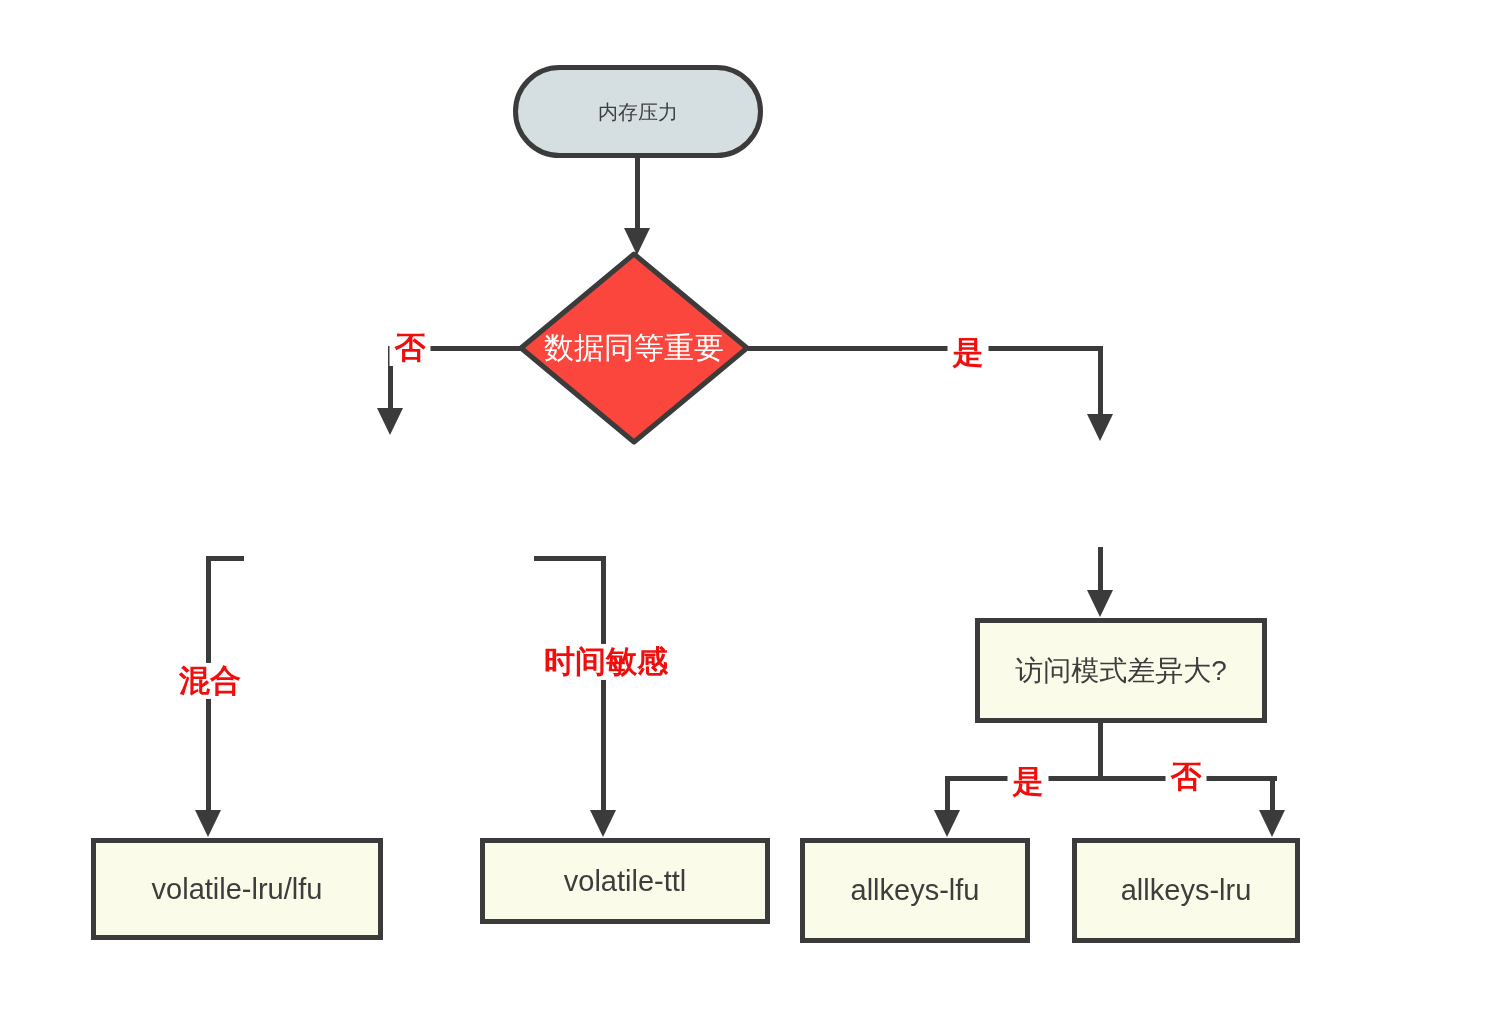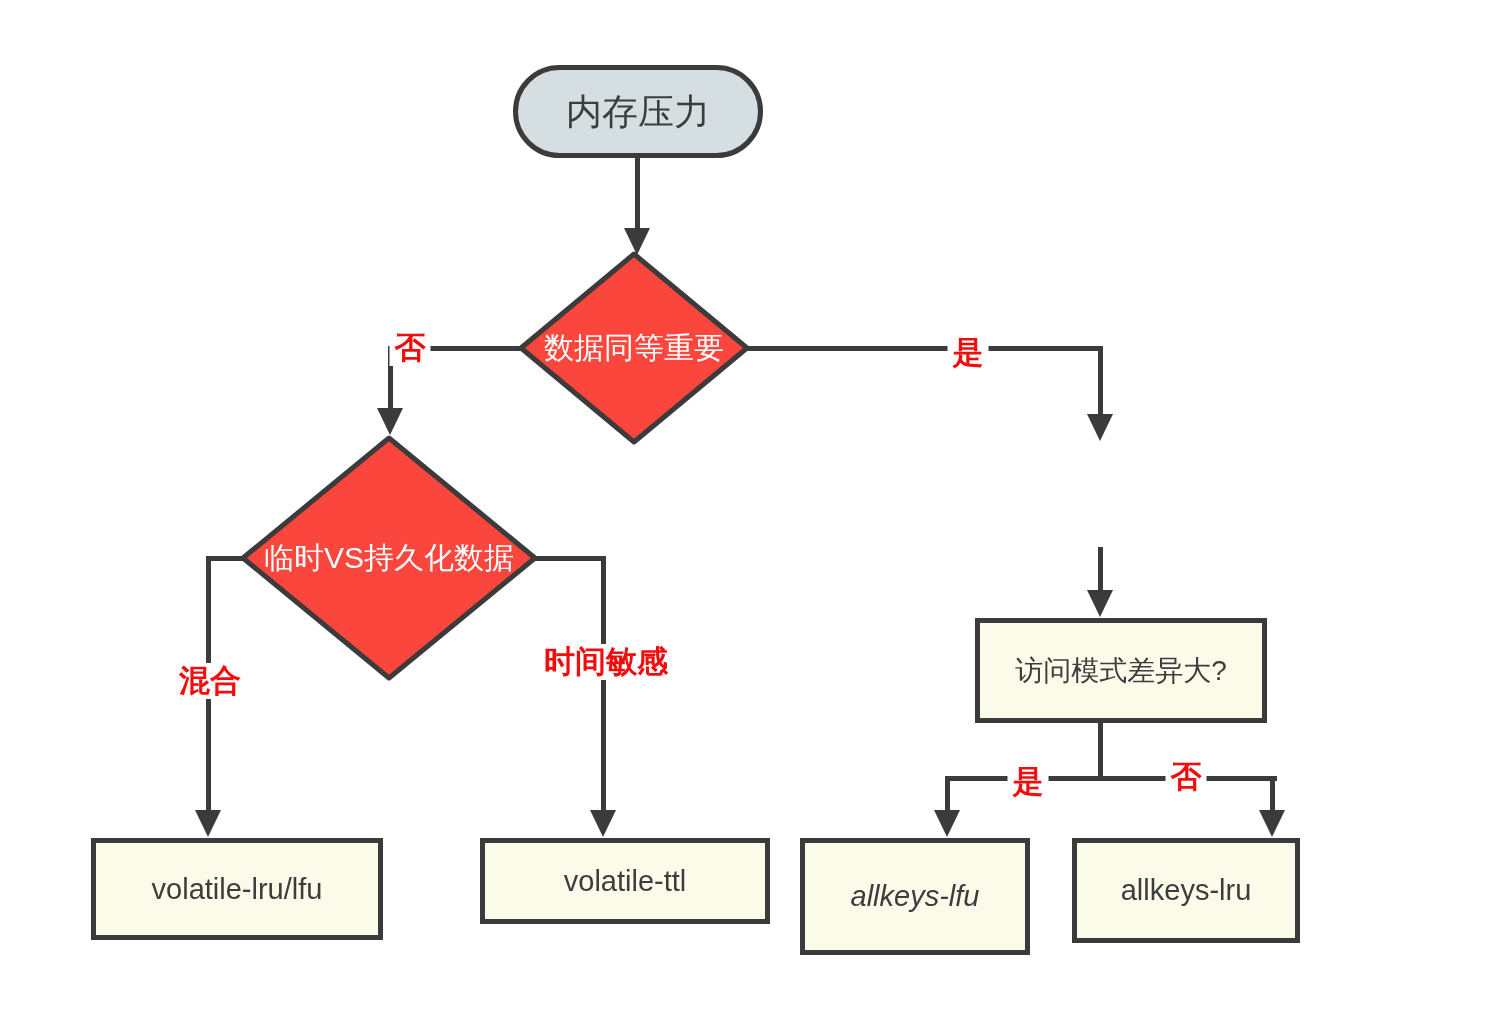--- a/index.html
+++ b/index.html
@@ -25,21 +25,21 @@
     border-left:13px solid transparent;
     border-right:13px solid transparent;
     border-top:27px solid var(--line);
   }
   
   .node{
     position:absolute;display:flex;align-items:center;justify-content:center;
     border:5px solid var(--line);color:var(--node-text);
     font-size:29px;text-align:center;line-height:1.2;
   }
-  .stadium{background:var(--node-stadium);border-radius:47px;font-size:36px;}
+  .stadium{background:var(--node-stadium);border-radius:47px;font-size:20px;}
   .box{background:var(--node-cream);}
   
   .diamond-wrap{position:absolute;}
   .diamond-wrap svg{display:block;width:100%;height:100%;}
   .diamond-wrap polygon{fill:var(--node-red);stroke:var(--line);stroke-width:5;stroke-linejoin:round;}
   .diamond-label{
     position:absolute;inset:0;display:flex;align-items:center;justify-content:center;
     color:#ffffff;font-size:30px;text-align:center;white-space:nowrap;
   }
   
@@ -95,41 +95,35 @@
     <span>内存压力</span>
   </div>
 
   <div class="diamond-wrap" style="left:516px;top:249px;width:236px;height:198px;">
     <svg viewBox="0 0 236 198">
       <polygon points="118,5 231,99 118,193 5,99"></polygon>
     </svg>
     <div class="diamond-label">数据同等重要</div>
   </div>
 
-  <div class="diamond-wrap" style="left:238px;top:433px;width:302px;height:250px;">
-    <svg viewBox="0 0 302 250">
-      <polygon points="151,5 297,125 151,245 5,125"></polygon>
-    </svg>
-    <div class="diamond-label">临时VS持久化数据</div>
-  </div>
 
 
   <div class="node box" style="left:955px;top:618px;width:292px;height:105px;font-size:28px;margin-left:20px;">
     <span>访问模式差异大?</span>
   </div>
 
   <div class="node box" style="left:63px;top:838px;width:292px;height:102px;margin-left:28px;">
     <span>volatile-lru/lfu</span>
   </div>
 
   <div class="node box" style="left:480px;top:838px;width:290px;height:86px;">
     <span>volatile-ttl</span>
   </div>
 
-  <div class="node box" style="left:800px;top:838px;width:230px;height:117px;font-style:italic;">
+  <div class="node box" style="left:800px;top:838px;width:230px;height:105px;">
     <span>allkeys-lfu</span>
   </div>
 
   <div class="node box" style="left:1072px;top:838px;width:228px;height:105px;justify-content:center;">
     <span>allkeys-lru</span>
   </div>
 
 </div>
 
 </body></html>

